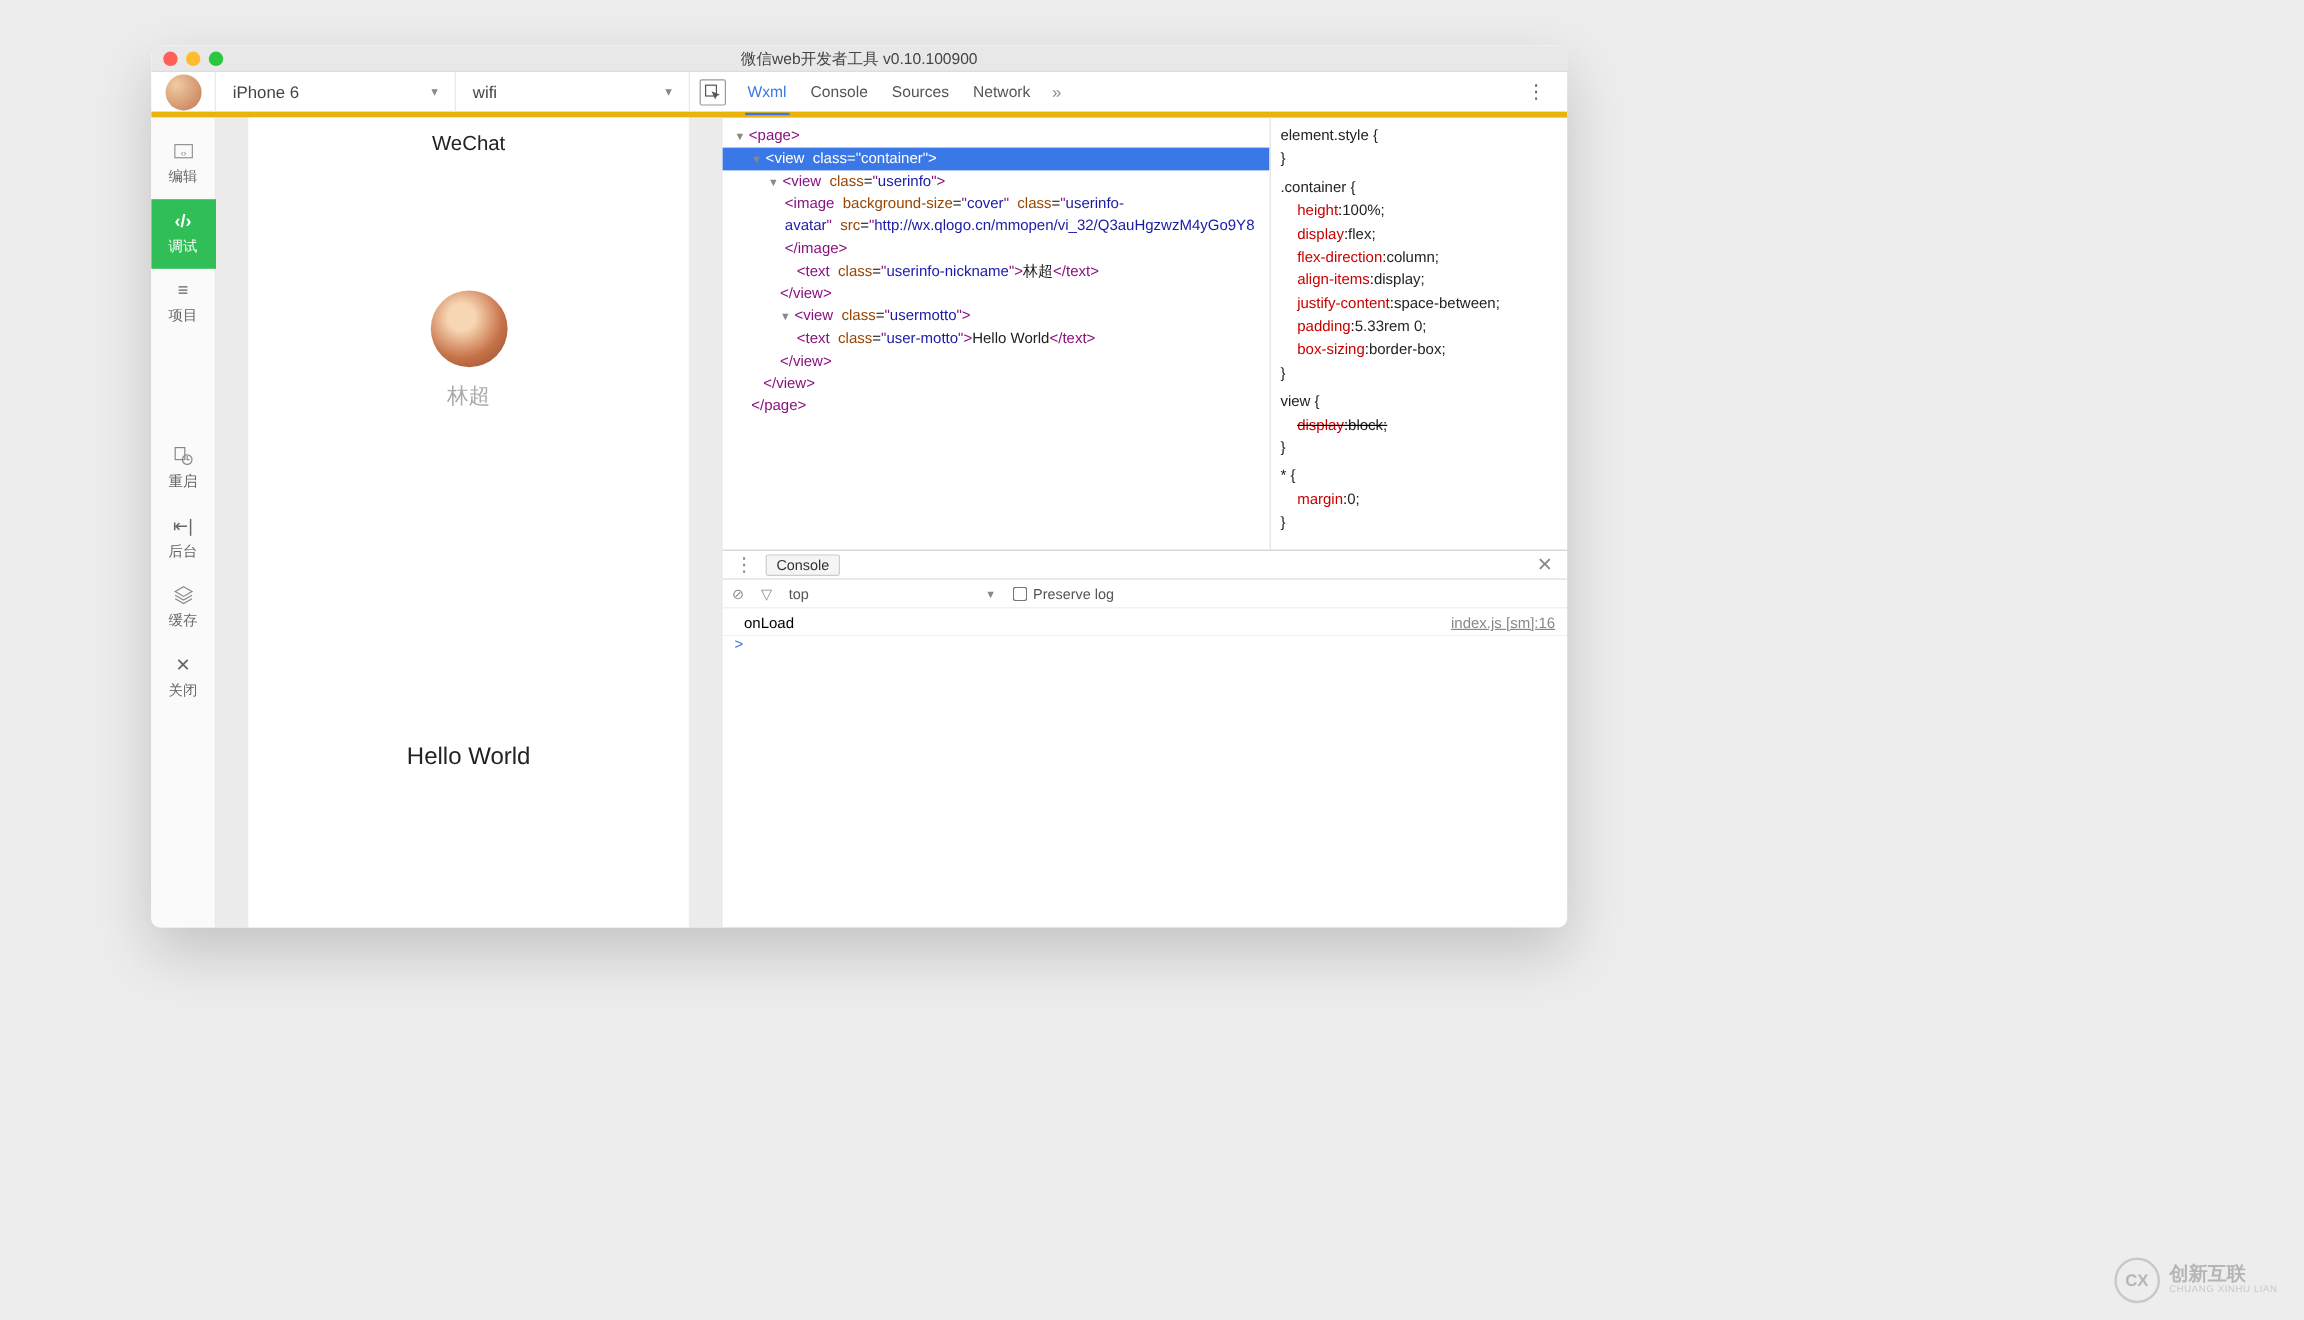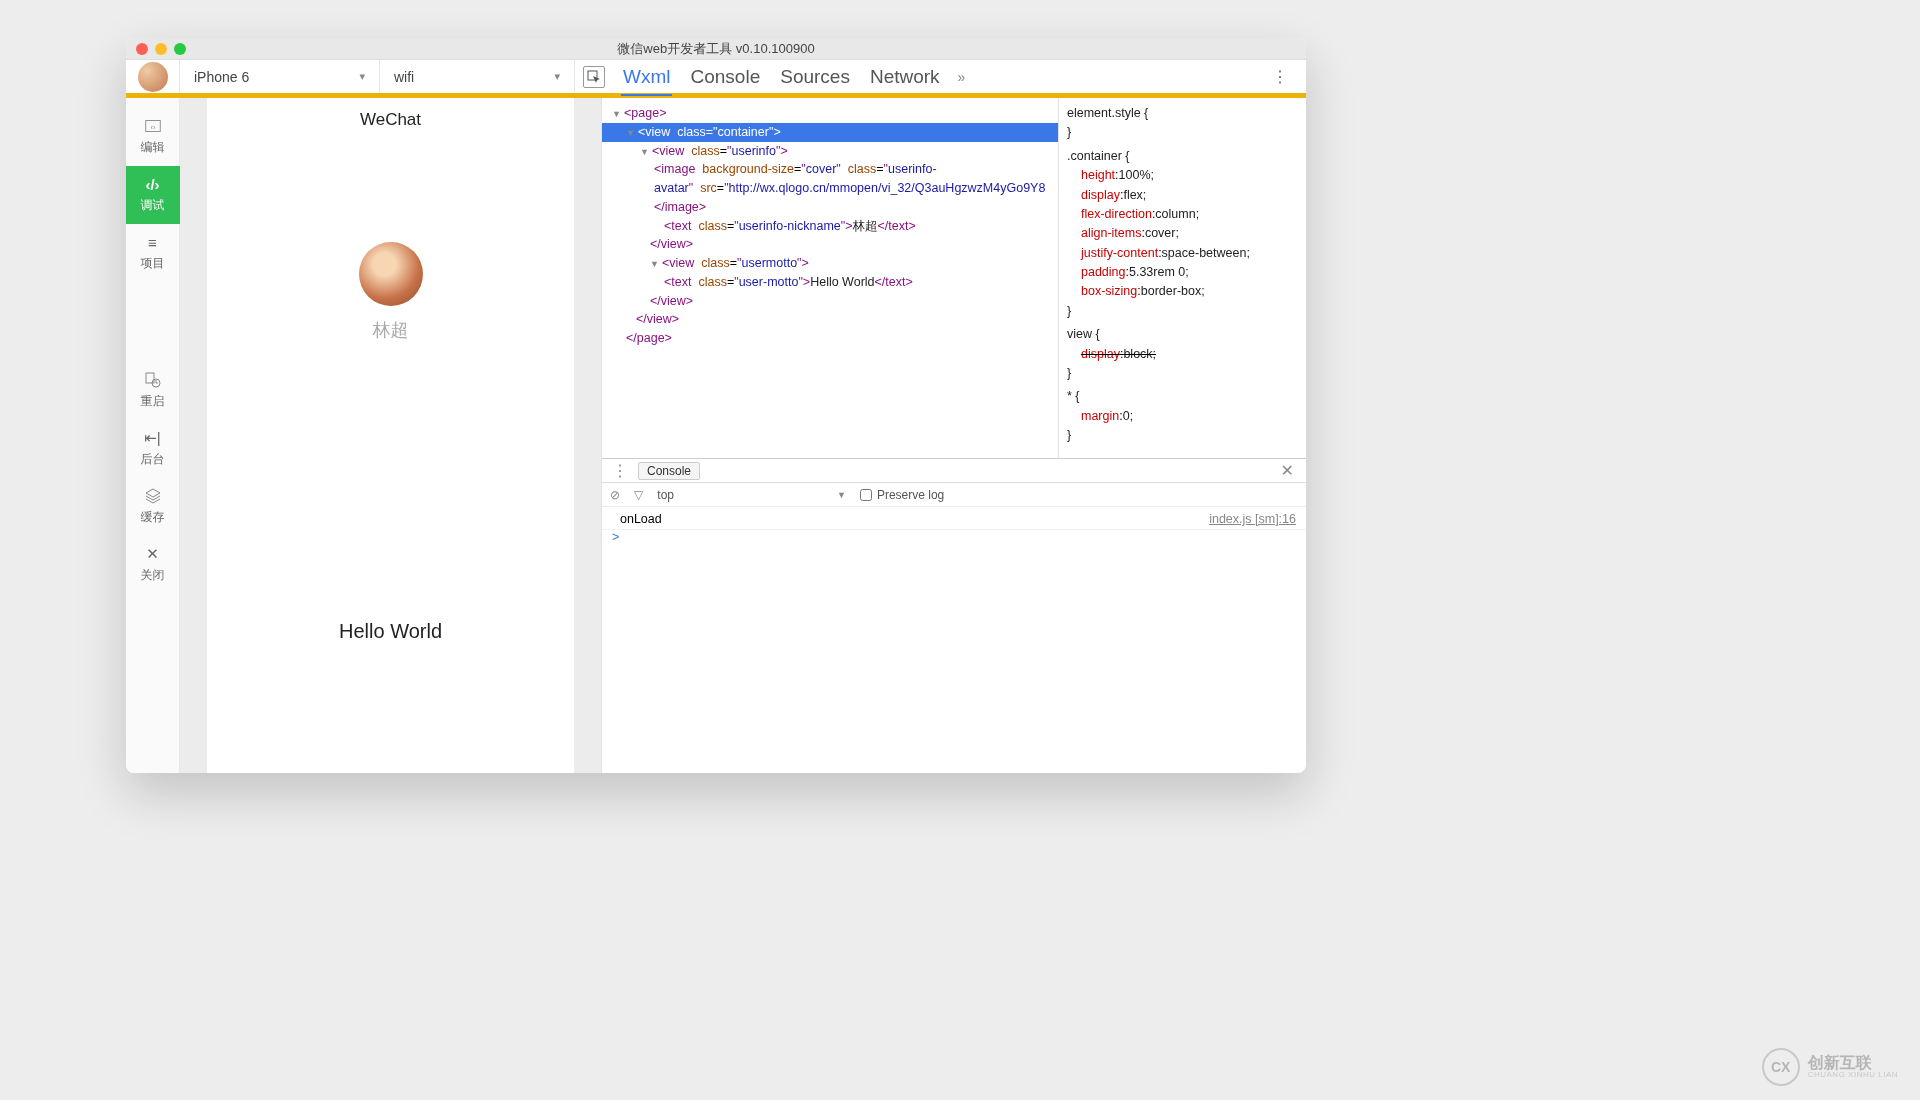--- a/index.html
+++ b/index.html
@@ -11,21 +11,21 @@
   .dot.red{background:#ff5f57;} .dot.yellow{background:#ffbd2e;} .dot.green{background:#28c940;}
   .window-title { position:absolute; left:50%; transform:translateX(-50%); font-size:13px; color:#444; }
   .toolbar { height:38px; display:flex; align-items:stretch; border-bottom:5px solid #eab308; }
   .avatar { width:54px; display:flex; align-items:center; justify-content:center; border-right:1px solid #e8e8e8; }
   .avatar-img { width:30px; height:30px; border-radius:50%; background:radial-gradient(circle at 30% 30%,#f0cba3,#c37850); }
   .tool-select { display:flex; align-items:center; padding:0 14px; font-size:14px; color:#444; border-right:1px solid #e8e8e8; position:relative; }
   .tool-select.device{width:200px;} .tool-select.network{width:195px;}
   .chev { position:absolute; right:14px; font-size:11px; color:#888; }
   .devtools-tabs { flex:1; display:flex; align-items:center; padding:0 8px; gap:0; }
   .dt-pick { width:22px; height:22px; border:1px solid #999; border-radius:2px; display:flex; align-items:center; justify-content:center; margin-right:8px; font-size:11px; color:#555; }
-  .dt-tab { padding:0 10px; font-size:19px; color:#555; height:38px; display:flex; align-items:center; position:relative; }
+  .dt-tab { padding:0 10px; font-size:13px; color:#555; height:38px; display:flex; align-items:center; position:relative; }
   .dt-tab.active { color:#3b78e7; }
   .dt-tab.active::after{content:"";position:absolute;bottom:0;left:8px;right:8px;height:2px;background:#3b78e7;}
   .dt-more { padding:0 8px; color:#888; font-size:14px; }
   .dt-menu { margin-left:auto; padding:0 10px; color:#666; font-size:16px; }
   .body { flex:1; display:flex; min-height:0; }
   .sidenav { width:54px; background:#fafafa; border-right:1px solid #e8e8e8; display:flex; flex-direction:column; align-items:center; padding-top:10px; }
   .nav-item { width:54px; padding:10px 0; display:flex; flex-direction:column; align-items:center; gap:5px; color:#666; font-size:12px; cursor:pointer; }
   .nav-item.active { background:#2fbf56; color:#fff; }
   .nav-icon { width:20px; height:16px; display:flex; align-items:center; justify-content:center; font-size:15px; }
   .nav-spacer { flex:1; min-height:40px; max-height:80px; }
@@ -49,21 +49,21 @@
   .sel{color:#222;} .prop{color:#c80000;padding-left:14px;text-align:center;} .pval{color:#222;}
   .strike{text-decoration:line-through;}
   .blk { margin-bottom:4px; }
   .console-panel { border-top:1px solid #ccc; display:flex; flex-direction:column; height:315px; }
   .console-hdr { height:24px; display:flex; align-items:center; border-bottom:1px solid #ddd; padding:0 6px; gap:6px; }
   .console-dots{color:#888;padding:0 4px;}
   .console-tab { border:1px solid #ccc; padding:1px 8px; font-size:12px; background:#f5f5f5; color:#333; border-radius:2px;}
   .console-close{margin-left:auto;color:#888;padding:0 6px;cursor:pointer;}
   .console-filter { height:24px; display:flex; align-items:center; padding:0 8px; gap:14px; border-bottom:1px solid #eee; font-size:12px; color:#555;}
   .cf-icon{color:#888;}
-  .cf-ctx{display:flex;align-items:center;gap:23px;}
+  .cf-ctx{display:flex;align-items:center;gap:7px;}
   .cf-chev{font-size:9px;color:#888;margin-left:140px;}
   .preserve{display:flex;align-items:center;gap:5px;}
   .preserve input{width:12px;height:12px;}
   .console-body { flex:1; font-family:Menlo,Consolas,monospace; font-size:12.5px; padding:2px 0; overflow:auto;}
   .console-line{display:flex;padding:0 10px 0 18px;line-height:20px;border-bottom:1px solid #f3f3f3;}
   .console-src{margin-left:auto;color:#888;text-decoration:underline;}
   .console-prompt{padding:0 10px;color:#3b78e7;}
   .watermark { position:absolute; right:22px; bottom:14px; display:flex; align-items:center; gap:8px; opacity:.55; }
   .wm-circle{width:38px;height:38px;border:2px solid #aaa;border-radius:50%;display:flex;align-items:center;justify-content:center;font-weight:600;color:#888;font-size:14px;}
   .wm-text{display:flex;flex-direction:column;line-height:1.1;}
@@ -194,21 +194,21 @@
         <div class="styles">
           <div class="blk">
             <div class="sel">element.style {</div>
             <div class="sel">}</div>
           </div>
           <div class="blk">
             <div class="sel">.container {</div>
             <div><span class="prop">height</span>:<span class="pval">100%;</span></div>
             <div><span class="prop">display</span>:<span class="pval">flex;</span></div>
             <div><span class="prop">flex-direction</span>:<span class="pval">column;</span></div>
-            <div><span class="prop">align-items</span>:<span class="pval">cover;</span></div>
+            <div><span class="prop">align-items</span>:<span class="pval">display;</span></div>
             <div><span class="prop">justify-content</span>:<span class="pval">space-between;</span></div>
             <div><span class="prop">padding</span>:<span class="pval">5.33rem 0;</span></div>
             <div><span class="prop">box-sizing</span>:<span class="pval">border-box;</span></div>
             <div class="sel">}</div>
           </div>
           <div class="blk">
             <div class="sel">view {</div>
             <div class="strike"><span class="prop">display</span>:<span class="pval">block;</span></div>
             <div class="sel">}</div>
           </div>

